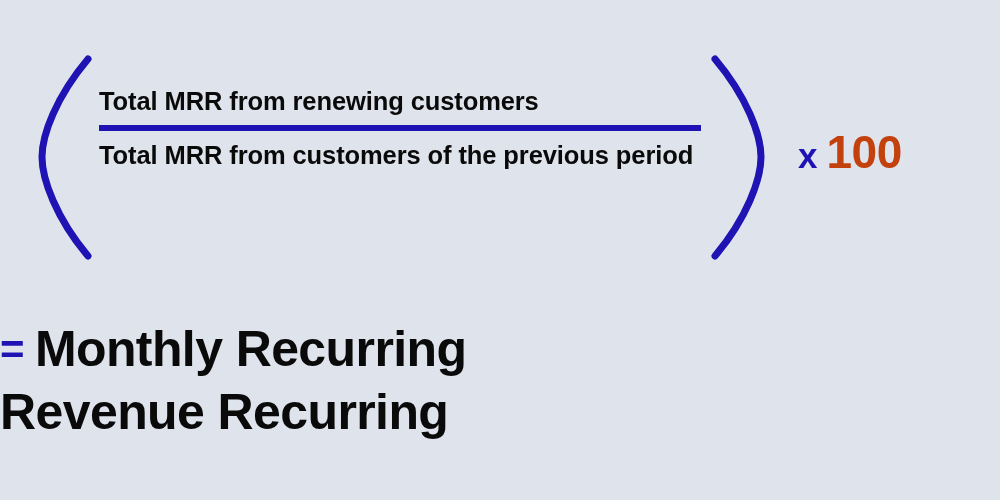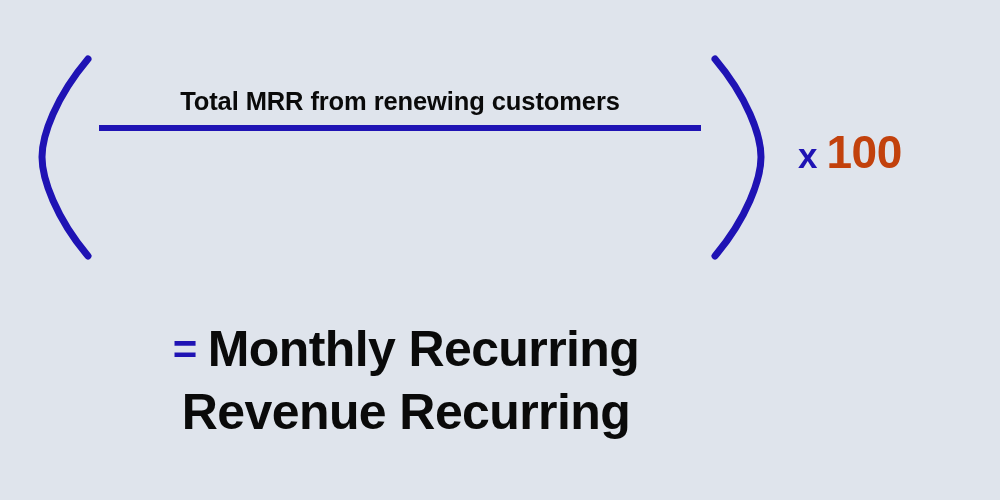--- a/index.html
+++ b/index.html
@@ -45,21 +45,21 @@
   
   .fraction {
     position: absolute;
     left: 99px;
     top: 86px;
     width: 602px;
   }
 
   .numerator,
   .denominator {
-    text-align: center;
+    text-align: left;
     color: #0a0a0a;
     font-family: "Liberation Sans", sans-serif;
     font-weight: bold;
     font-size: 25.5px;
     line-height: 31px;
     letter-spacing: -0.1px;
   }
   .numerator  { margin-bottom: 8px; }
   .denominator{ margin-top: 9px; }
 
@@ -94,21 +94,21 @@
     margin-left: 9px;
     letter-spacing: -0.5px;
   }
 
   
   .result {
     position: absolute;
     left: 0;
     top: 318px;
     width: 812px;
-    text-align: center;
+    text-align: left;
   }
   .result-line {
     font-family: "Liberation Sans", sans-serif;
     font-weight: bold;
     font-size: 50px;
     line-height: 62px;
     color: #0a0a0a;
     letter-spacing: -0.6px;
     white-space: nowrap;
   }
@@ -136,20 +136,21 @@
 
     <div class="paren paren-right">
       <svg viewBox="0 0 60 205" xmlns="http://www.w3.org/2000/svg" aria-hidden="true">
         <path d="M 10 4 C 42 42, 56 80, 56 102 C 56 124, 42 163, 10 201" fill="none" stroke="#1f13b4" stroke-width="7" stroke-linecap="round"></path>
       </svg>
     </div>
 
     <div class="fraction">
       <div class="numerator">Total MRR from renewing customers</div>
       <div class="frac-bar"></div>
+      <div class="denominator">Total MRR from customers of the previous period</div>
     </div>
 
     <div class="multiplier">
       <span class="mult-x">x</span>
       <span class="mult-num">100</span>
     </div>
 
   </div>
 
   <div class="result">

